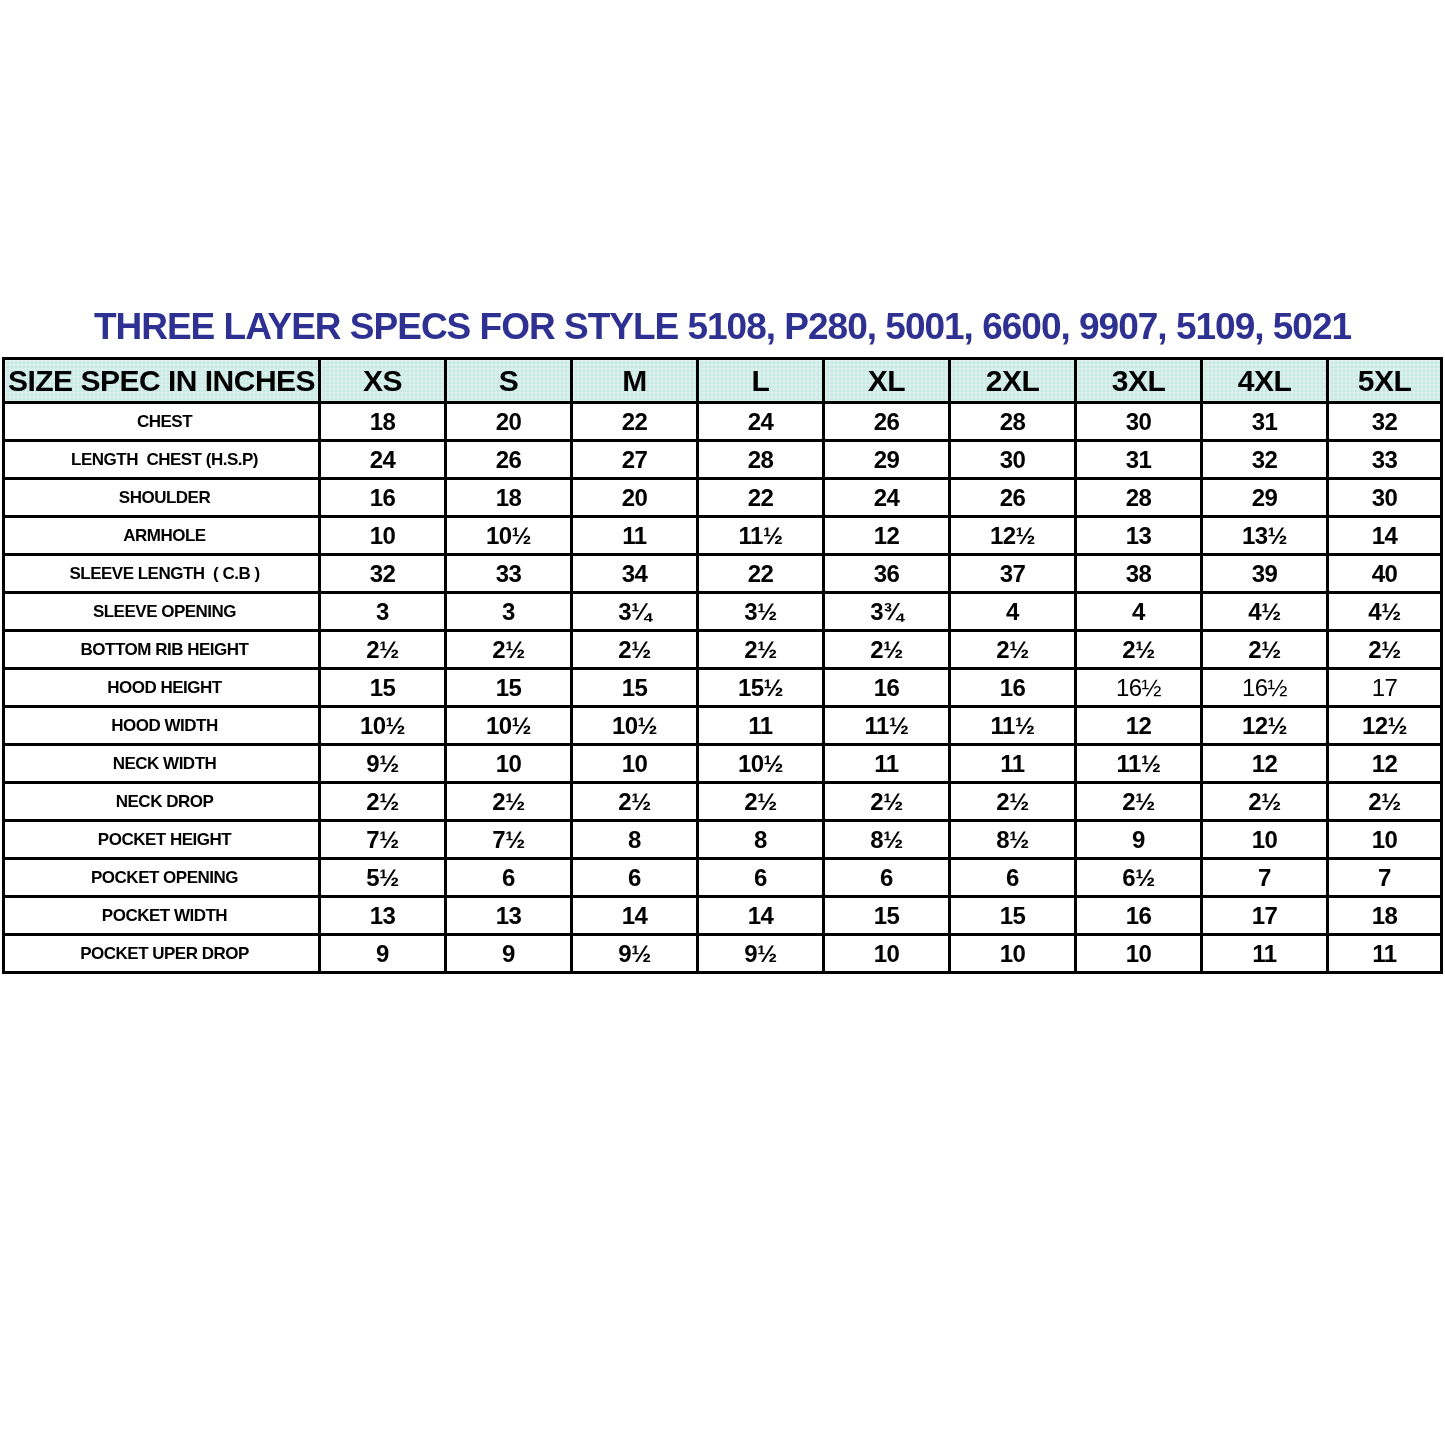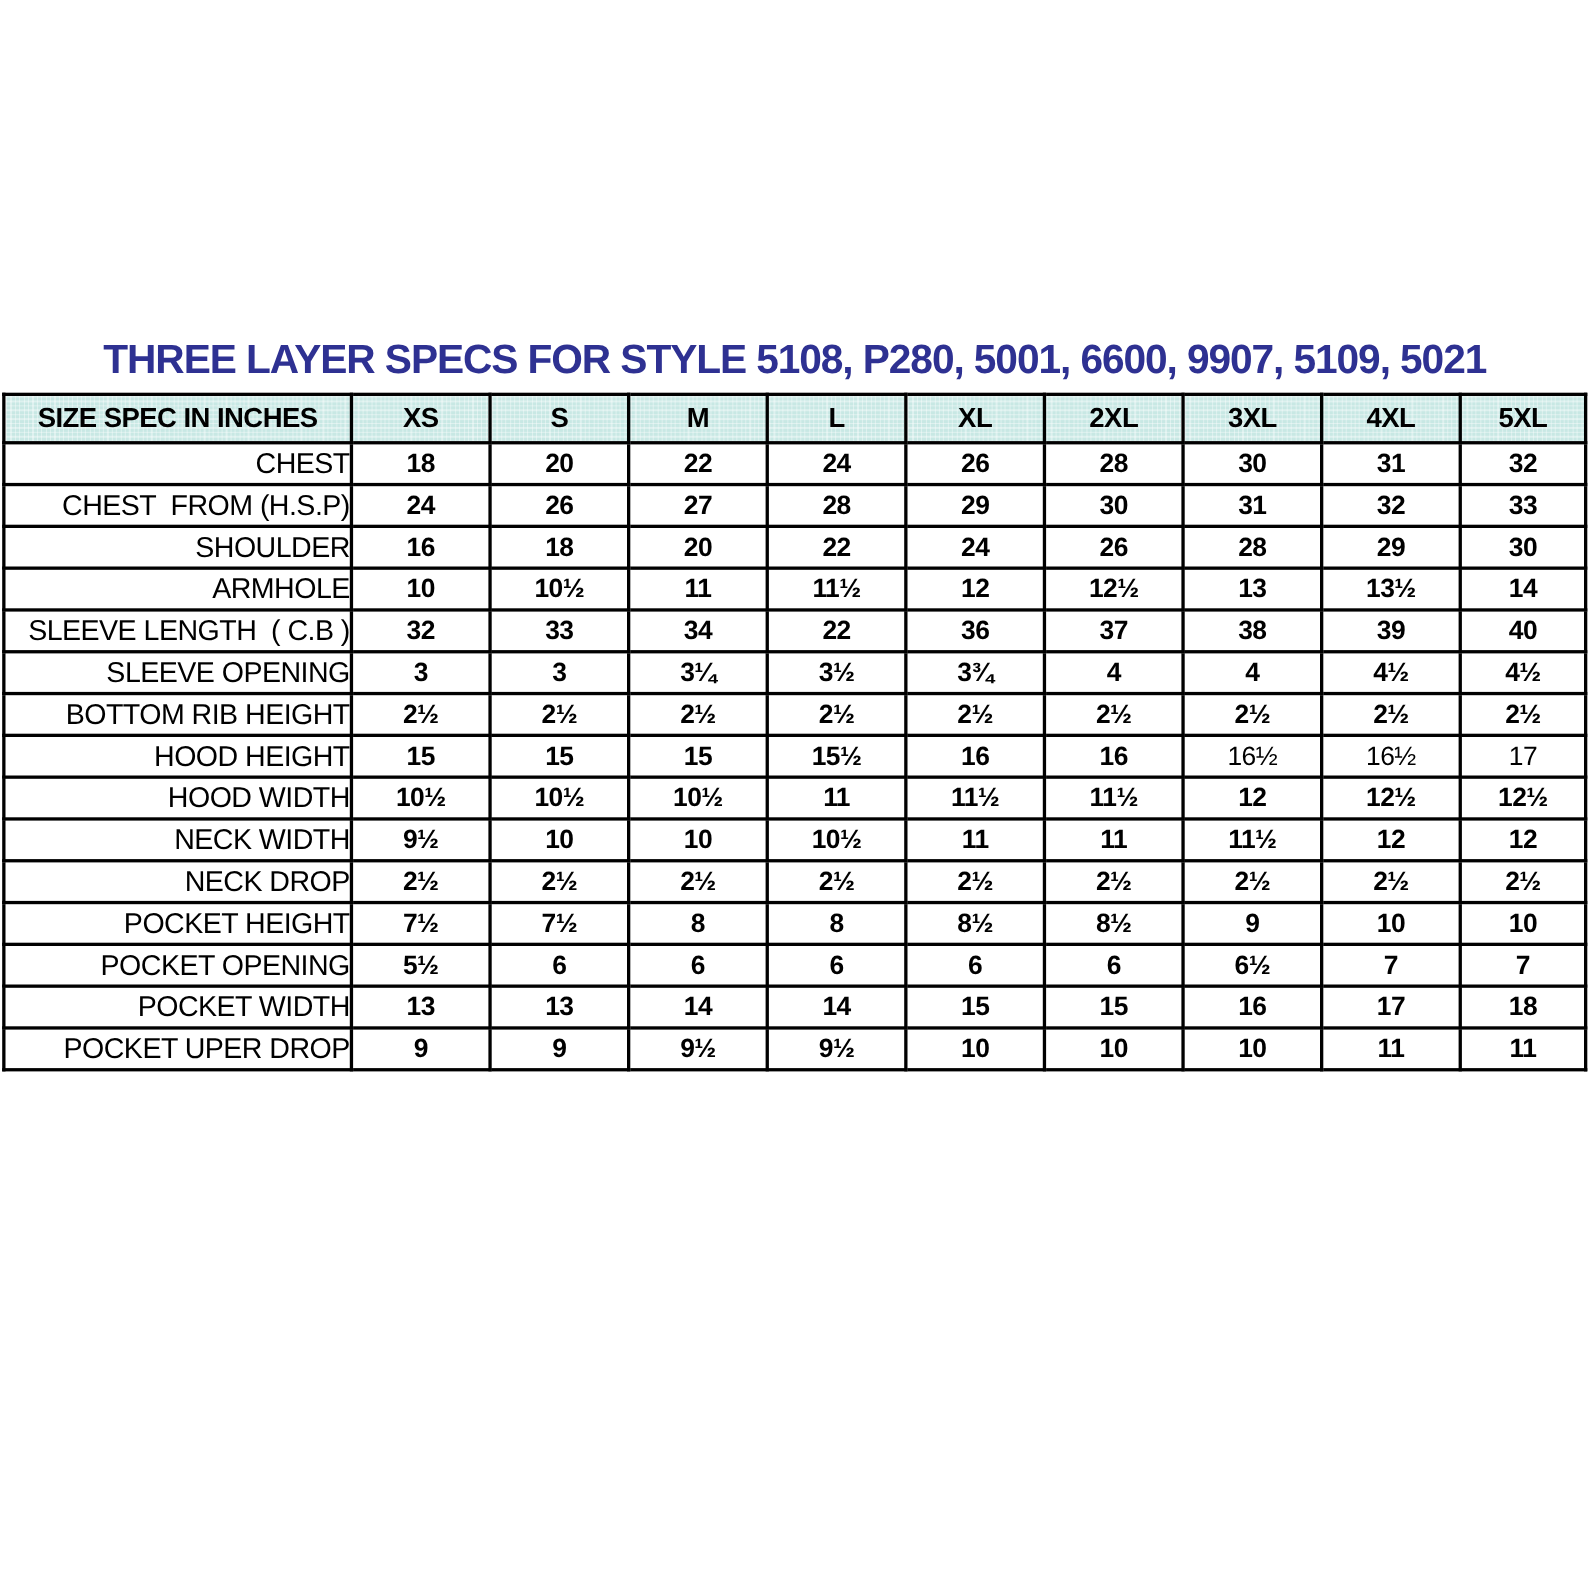--- a/index.html
+++ b/index.html
@@ -31,27 +31,27 @@
   table.spec th, table.spec td{
     border:3px solid var(--border-color);
     padding:0;overflow:hidden;white-space:pre;
   }
   thead th{
     height:44px;
     background-color:var(--header-bg);
     background-image:
       repeating-linear-gradient(0deg, rgba(255,255,255,.40) 0 1px, transparent 1px 4px),
       repeating-linear-gradient(90deg, rgba(255,255,255,.40) 0 1px, transparent 1px 4px);
-    font-size:25px;font-weight:bold;text-align:center;
+    font-size:30px;font-weight:bold;text-align:center;
     letter-spacing:-0.5px;
   }
   thead th.corner{text-align:center;}
   tbody td{height:38px;}
   tbody td.label{
-    font-size:26px;font-weight:normal;text-align:right;
+    font-size:17px;font-weight:bold;text-align:center;
     padding-left:6px;letter-spacing:-0.5px;
   }
   tbody td.val{
     font-size:24px;font-weight:bold;text-align:center;
     letter-spacing:-0.5px;
   }
   tbody td.val.light{font-weight:normal;}
 </style>
 </head>
 <body>
@@ -93,21 +93,21 @@
           <td class="val">20</td>
           <td class="val">22</td>
           <td class="val">24</td>
           <td class="val">26</td>
           <td class="val">28</td>
           <td class="val">30</td>
           <td class="val">31</td>
           <td class="val">32</td>
         </tr>
         <tr>
-          <td class="label">CHEST  FROM (H.S.P)</td>
+          <td class="label">LENGTH  CHEST (H.S.P)</td>
           <td class="val">24</td>
           <td class="val">26</td>
           <td class="val">27</td>
           <td class="val">28</td>
           <td class="val">29</td>
           <td class="val">30</td>
           <td class="val">31</td>
           <td class="val">32</td>
           <td class="val">33</td>
         </tr>

